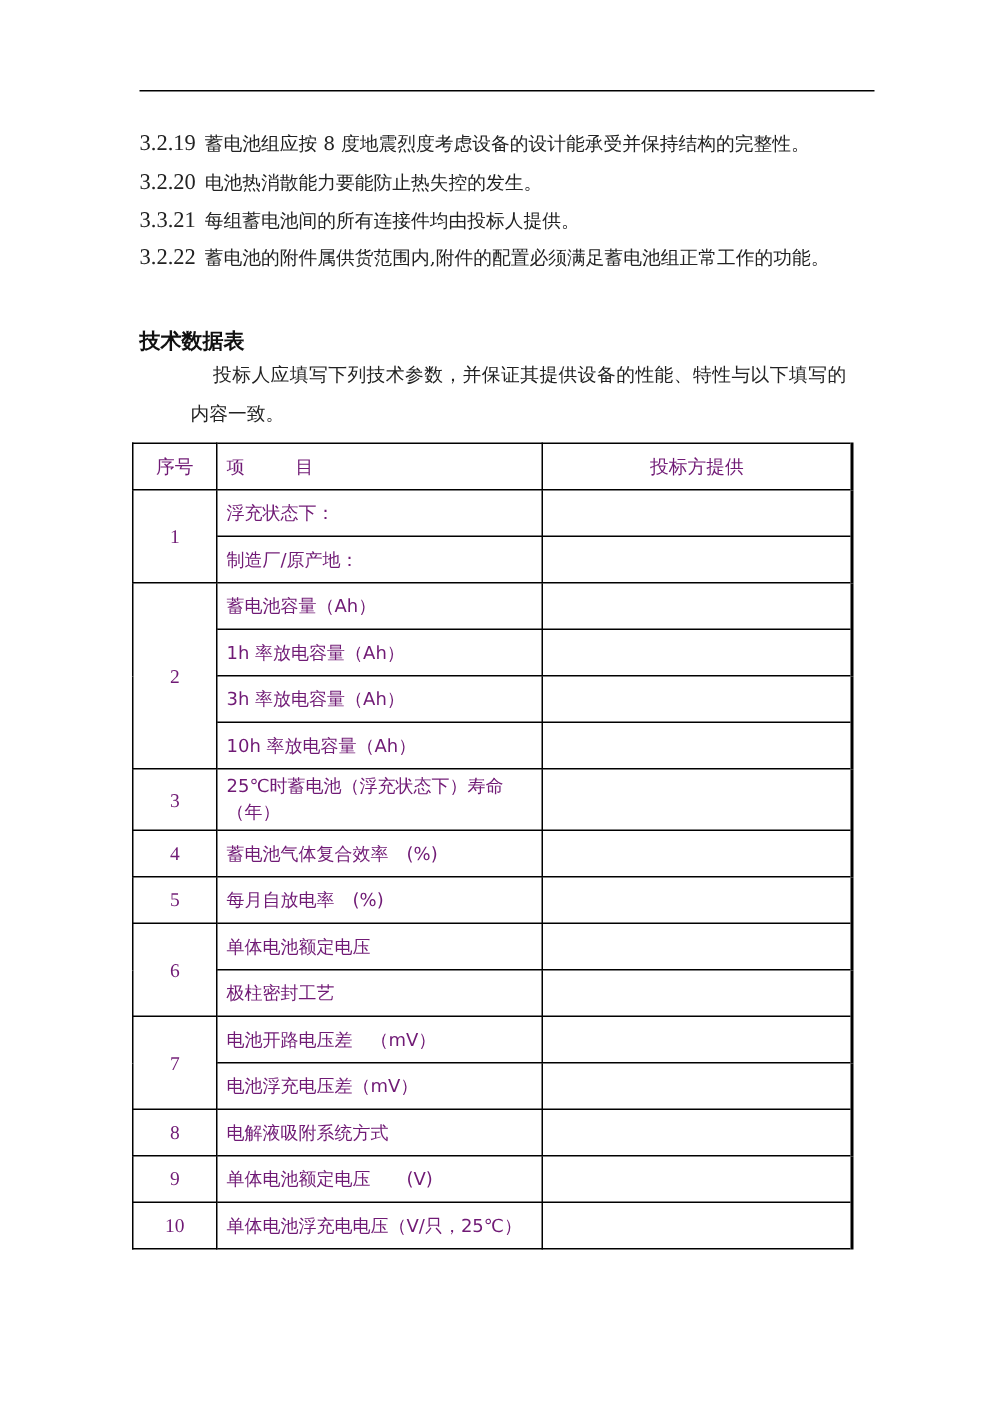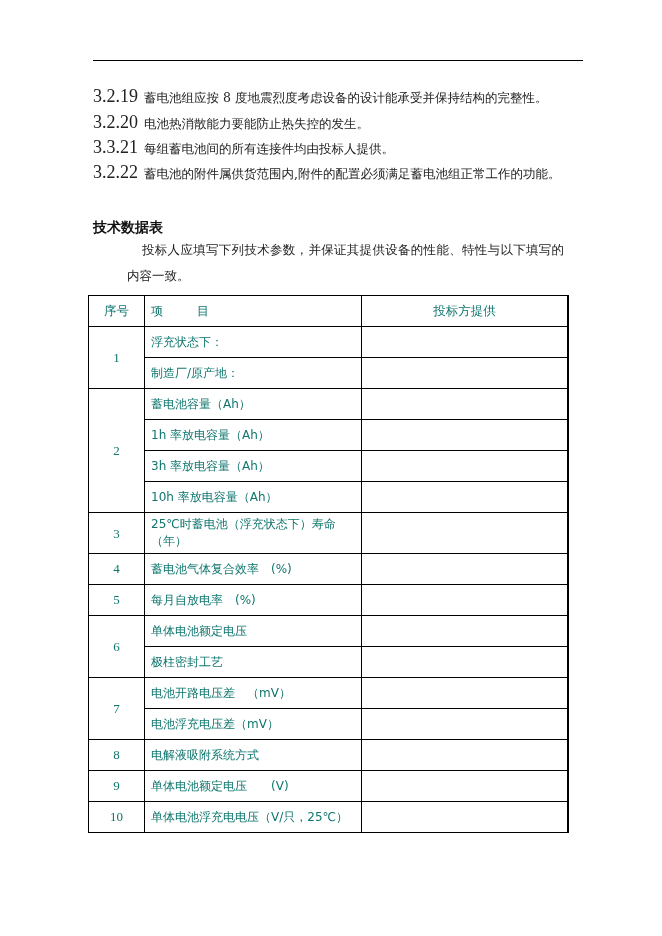--- a/index.html
+++ b/index.html
@@ -1,28 +1,28 @@
 <!DOCTYPE html>
 <html><head>
 <meta charset="utf-8">
 <style>
   html, body { margin:0; padding:0; background:#ffffff; }
   body { width:662px; height:936px; position:relative; overflow:hidden;
          font-family: "DejaVu Serif", "Liberation Serif", serif; color:#222; }
   .rule { position:absolute; left:93px; top:60px; width:490px; height:1px; background:#000; }
   .para { position:absolute; left:93px; font-size:12.5px; line-height:16px; white-space:nowrap; color:#222; }
-  .para .num { display:inline-block; margin-right:6px; font-family:"Liberation Serif", serif; font-size:18px; }
+  .para .num { display:inline-block; margin-right:6px; font-family:"Liberation Serif", serif; font-size:15px; }
   .heading { position:absolute; left:93px; top:219px; font-size:14px; font-weight:bold;
              font-family:"DejaVu Sans", sans-serif; color:#111; }
   .intro1 { position:absolute; left:142px; top:242px; font-size:12.5px; white-space:nowrap; color:#222; letter-spacing:0.3px; }
   .intro2 { position:absolute; left:127px; top:268px; font-size:12.5px; white-space:nowrap; color:#222; }
   table.spec { position:absolute; left:88px; top:295px; border-collapse:collapse; table-layout:fixed;
                width:480px; }
   table.spec td, table.spec th { border:1px solid #000; padding:0 6px; font-weight:normal;
-               font-size:12.5px; color:#0f766e; height:30px; vertical-align:middle; }
+               font-size:12.5px; color:#701a75; height:30px; vertical-align:middle; }
   table.spec th { text-align:center; }
   table.spec .c0 { width:43px; text-align:center; font-family:"Liberation Serif", serif; font-size:13px; }
   table.spec .c1 { width:204px; text-align:left; font-family:"DejaVu Sans", sans-serif; font-size:12px; }
   table.spec .c2 { width:193px; border-right:2px solid #000; }
   table.spec tr.tall td { height:40px; line-height:17px; }
   table.spec th.h1 { letter-spacing:0; }
   .gap { display:inline-block; width:34px; }
 </style>
 </head>
 <body>

